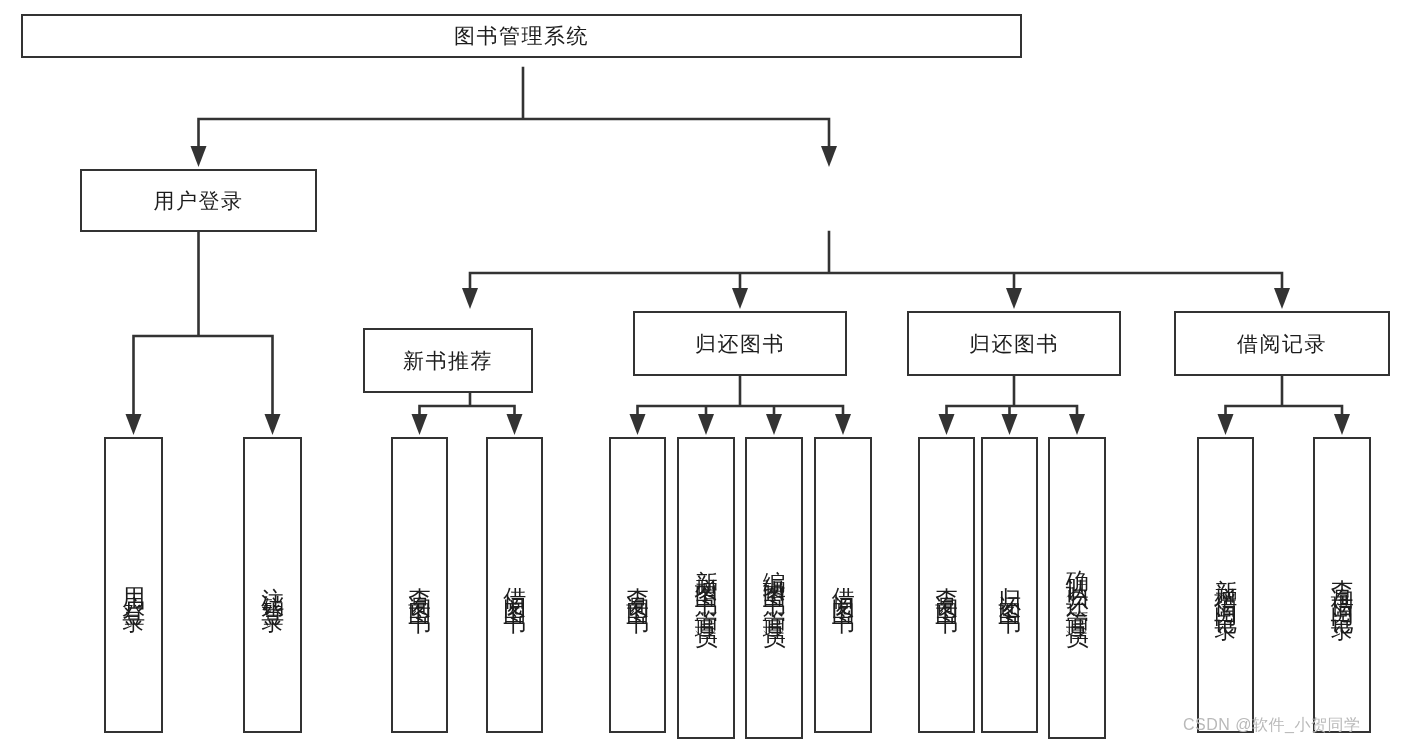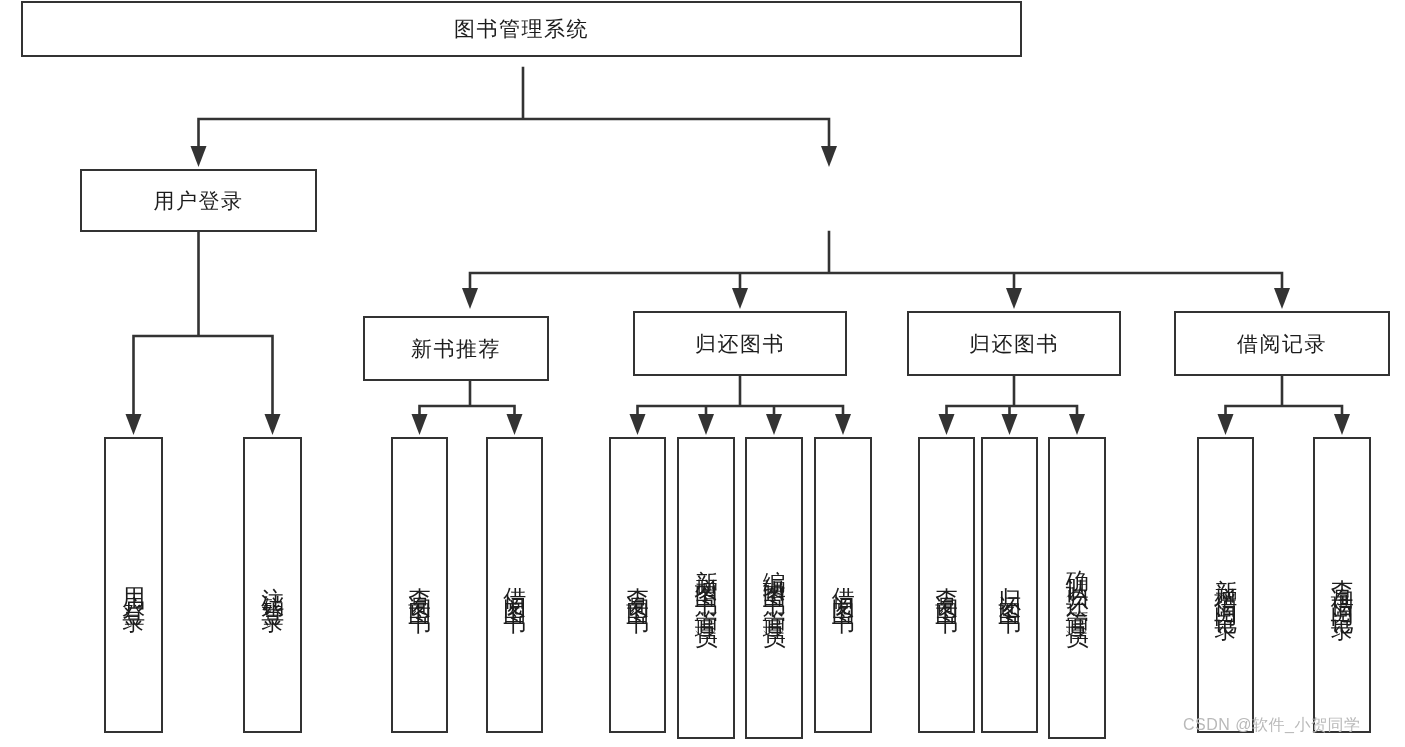--- a/index.html
+++ b/index.html
@@ -74,29 +74,29 @@
     <path class="ln" d="M1014 376 V406 M946.5 406 H1077 M946.5 406 V414 M1009.5 406 V414 M1077 406 V414"></path>
     <polygon class="ah" points="938.5,414 954.5,414 946.5,435"></polygon>
     <polygon class="ah" points="1001.5,414 1017.5,414 1009.5,435"></polygon>
     <polygon class="ah" points="1069,414 1085,414 1077,435"></polygon>
 
     <path class="ln" d="M1282 376 V406 M1225.5 406 H1342 M1225.5 406 V414 M1342 406 V414"></path>
     <polygon class="ah" points="1217.5,414 1233.5,414 1225.5,435"></polygon>
     <polygon class="ah" points="1334,414 1350,414 1342,435"></polygon>
   </svg>
 
-  <div class="node h" style="left:21px;top:1px;width:1001px;height:56px">
+  <div class="node h" style="left:21px;top:14px;width:1001px;height:44px">
     <span>图书管理系统</span>
   </div>
 
   <div class="node h" style="left:80px;top:169px;width:237px;height:63px">
     <span>用户登录</span>
   </div>
 
-  <div class="node h" style="left:363px;top:316px;width:186px;height:65px">
+  <div class="node h" style="left:363px;top:328px;width:170px;height:65px">
     <span>新书推荐</span>
   </div>
   <div class="node h" style="left:633px;top:311px;width:214px;height:65px">
     <span>归还图书</span>
   </div>
   <div class="node h" style="left:907px;top:311px;width:214px;height:65px">
     <span>归还图书</span>
   </div>
   <div class="node h" style="left:1174px;top:311px;width:216px;height:65px">
     <span>借阅记录</span>

